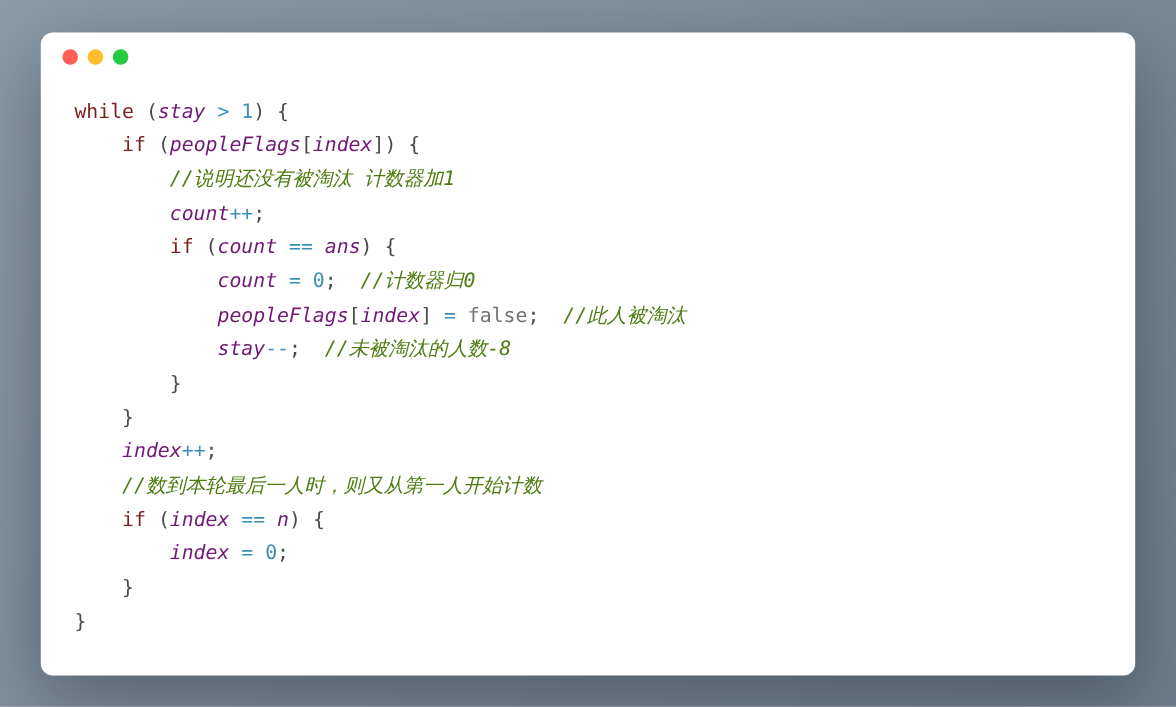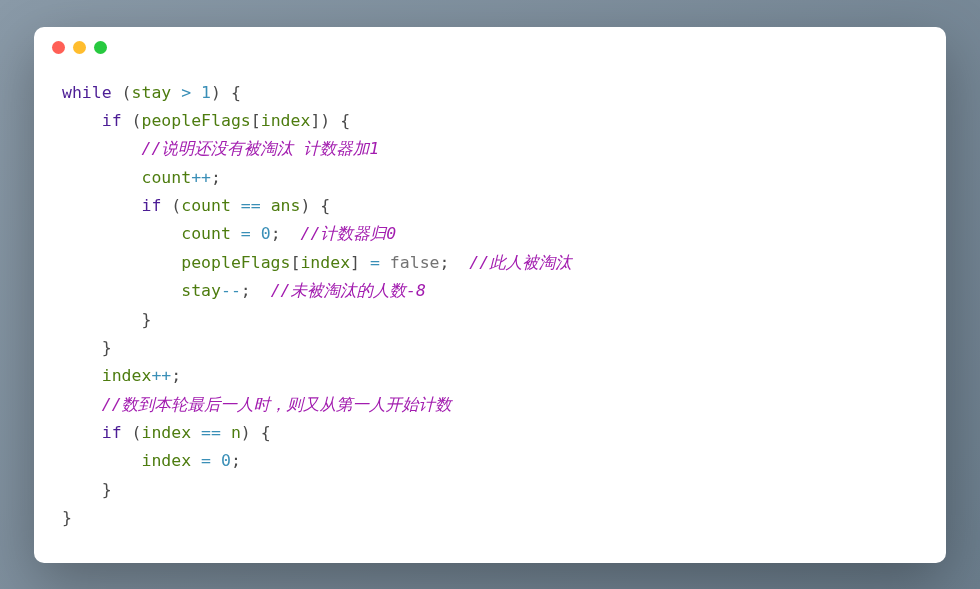--- a/index.html
+++ b/index.html
@@ -34,28 +34,28 @@
   .dot.red { background: #ff5f56; }
   .dot.yellow { background: #ffbd2e; }
   .dot.green { background: #27c93f; }
   .code-area {
     padding: 10px 28px 30px 28px;
     font-size: 16.5px;
     line-height: 1.72;
     white-space: pre;
     color: #4a4a4a;
   }
-  .kw { color: #4c1d95; }
+  .kw { color: #7f1d1d; }
   .punc { color: #4a4a4a; }
   .paren { color: #4a4a4a; }
-  .ident { color: #4d7c0f; }
+  .ident { color: #701a75; font-style: italic; }
   .var { color: #737373; }
   .op { color: #3a8fb7; }
   .num { color: #3a8fb7; }
-  .comment { color: #a21caf; font-style: italic; text-align: center; }
+  .comment { color: #4d7c0f; font-style: italic; text-align: center; }
   .brace { color: #4a4a4a; }
   .bracket { color: #4a4a4a; }
 </style>
 </head>
 <body>
 
 <div class="window">
   <div class="titlebar">
     <div class="dot red"></div>
     <div class="dot yellow"></div>

